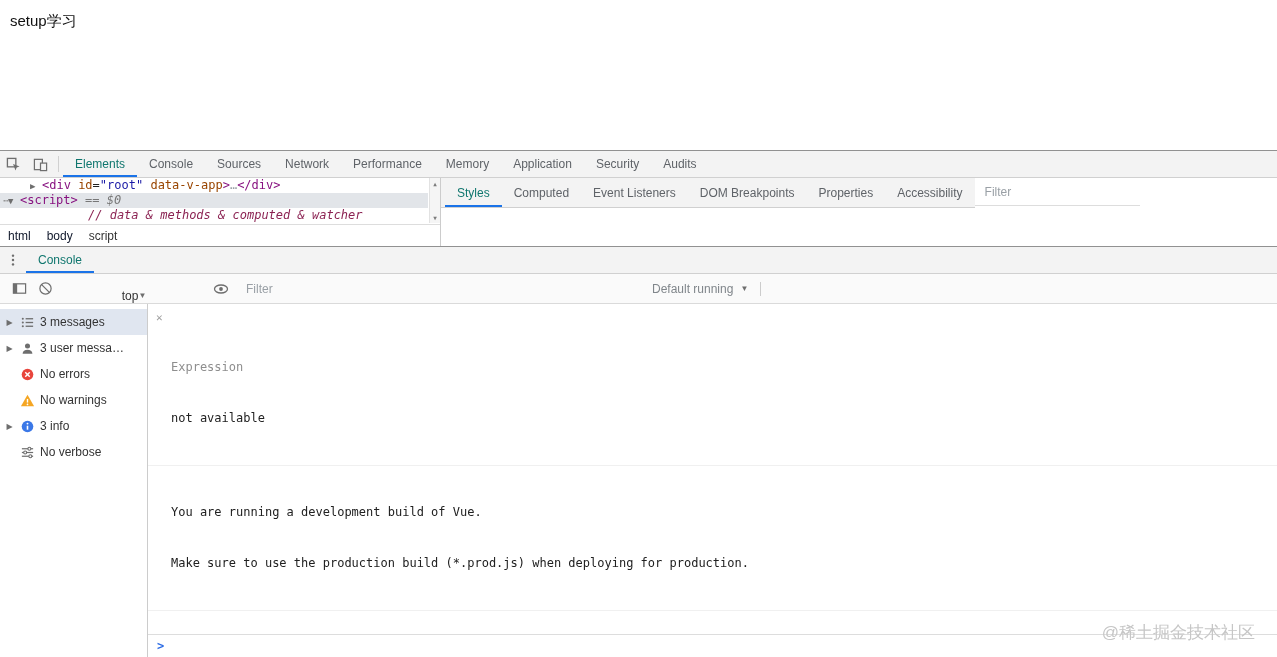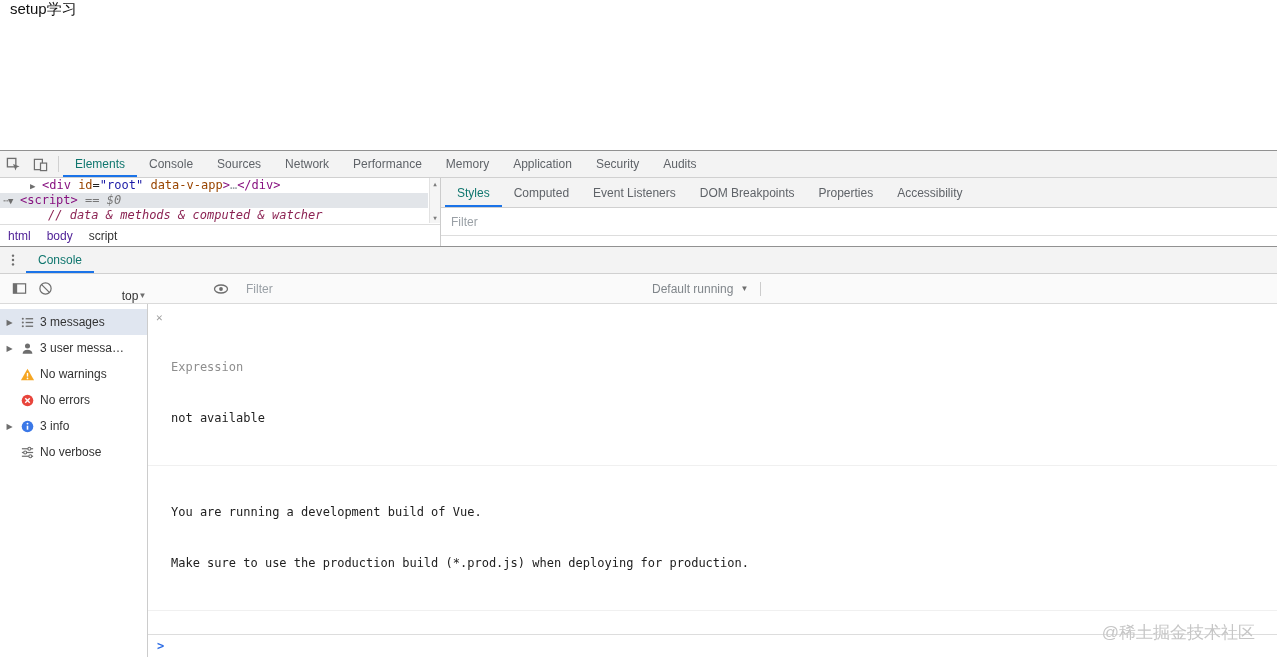--- a/index.html
+++ b/index.html
@@ -3,21 +3,21 @@
 <meta charset="utf-8">
 <style>
   * { margin:0; padding:0; box-sizing:border-box; }
   html,body { width:1277px; height:657px; }
   body {
     position:relative; overflow:hidden; background:#fff;
     font-family:"Liberation Sans", sans-serif; color:#222;
   }
 
   
-  .page-title { position:absolute; top:0; left:10px; font-size:15px; color:#111; }
+  .page-title { position:absolute; top:12px; left:10px; font-size:15px; color:#111; }
 
   
   .devtools { position:absolute; top:150px; left:0; right:0; bottom:0;
     border-top:1px solid #919191; display:flex; flex-direction:column; background:#fff; }
 
   
   .dt-tabbar { height:27px; background:#f3f3f3; border-bottom:1px solid #d0d0d0;
     display:flex; align-items:stretch; flex:0 0 auto; }
   .tb-iconbtn { width:27px; display:flex; align-items:center; justify-content:center; color:#6e6e6e; }
   .tb-sep { width:1px; background:#d0d0d0; margin:5px 4px; }
@@ -25,40 +25,40 @@
   .dt-tab.sel { color:#0f766e; box-shadow:inset 0 -2px 0 #1a73e8; }
 
   
   .dt-split { display:flex; height:68px; flex:0 0 auto; background:#fff; }
   .elements-pane { width:441px; position:relative; border-right:1px solid #ccc;
     font-family:"DejaVu Sans Mono", monospace; font-size:12px; }
   .el-rows { position:absolute; top:0; left:0; right:12px; }
   .el-row { height:15px; line-height:15px; white-space:pre; overflow:hidden; }
   .el-row.r1 { padding-left:30px; }
   .el-row.r2 { padding-left:8px; background:#e2e5e9; }
-  .el-row.r3 { padding-left:48px; }
+  .el-row.r3 { padding-left:48px;margin-left:40px; }
   .gutter-dots { position:absolute; left:3px; top:15px; height:15px; line-height:15px;
     color:#8a8a8a; font-size:10px; letter-spacing:1px; }
   .tri { display:inline-block; width:12px; font-size:9px; color:#6e6e6e; }
   .tk-tag { color:#881280;margin-top:23px; }
   .tk-attr { color:#994500; }
   .tk-val { color:#1a1aa6; }
   .tk-grey { color:#9aa0a6; }
   .tk-eq { color:#777; font-style:italic; }
   .tk-cmt { color:#8b2252; font-style:italic; }
   .el-scrollbar { position:absolute; right:0; top:0; width:11px; height:45px;
     background:#f5f5f5; border-left:1px solid #e2e2e2; display:flex; flex-direction:column;
     justify-content:space-between; align-items:center; font-size:6px; color:#7c7c7c; padding:2px 0; }
   .breadcrumb { position:absolute; left:0; right:0; bottom:0; height:22px; background:#fff;
     border-top:1px solid #ddd; display:flex; align-items:center; gap:16px;
     padding-left:8px; font-size:12px; font-family:"Liberation Sans", sans-serif; }
-  .crumb { color:#4c1d95; }
+  .crumb { color:#0f172a; }
   .crumb.last { color:#333; }
 
-  .styles-pane { flex:1; display:flex; flex-direction:column; background:#fff; }
+  .styles-pane { flex:1; display:flex; background:#fff; }
   .styles-tabs { height:30px; background:#f3f3f3; border-bottom:1px solid #d0d0d0;
     display:flex; align-items:stretch; padding-left:4px; }
   .styles-filter { height:28px; border-bottom:1px solid #ddd; display:flex; align-items:center; padding-left:10px; }
   input.flt { border:none; outline:none; background:transparent; font-size:12px; color:#333; width:90%; }
   input.flt::placeholder { color:#9aa0a6; }
 
   
   .drawer { flex:1; min-height:0; border-top:1px solid #919191; display:flex; flex-direction:column; }
   .drawer-tabbar { height:27px; background:#f3f3f3; border-bottom:1px solid #d0d0d0;
     display:flex; align-items:stretch; flex:0 0 auto; }
@@ -230,37 +230,37 @@
                 <circle cx="8" cy="5.3" r="2.7" fill="#6e6e6e"></circle>
                 <path d="M2.8 13.5 a5.2 4.3 0 0 1 10.4 0 z" fill="#6e6e6e"></path>
               </svg>
           </span>
           <span class="sb-label">3 user messa…</span>
         </div>
         <div class="sb-row">
           <span class="sb-tri"> </span>
           <span class="sb-icon">
             <svg width="15" height="15" viewBox="0 0 16 16">
+                <circle cx="8" cy="8" r="6.2" fill="#e8453c"></circle>
+                <line x1="5.6" y1="5.6" x2="10.4" y2="10.4" stroke="#fff" stroke-width="1.5"></line>
+                <line x1="10.4" y1="5.6" x2="5.6" y2="10.4" stroke="#fff" stroke-width="1.5"></line>
+              </svg>
+          </span>
+          <span class="sb-label">No errors</span>
+        </div>
+        <div class="sb-row">
+          <span class="sb-tri"> </span>
+          <span class="sb-icon">
+            <svg width="15" height="15" viewBox="0 0 16 16">
                 <path d="M8 1.8 L15 14 H1 Z" fill="#f5a623"></path>
                 <line x1="8" y1="6.3" x2="8" y2="10.2" stroke="#fff" stroke-width="1.5"></line>
                 <circle cx="8" cy="12.2" r="0.9" fill="#fff"></circle>
               </svg>
           </span>
           <span class="sb-label">No warnings</span>
-        </div>
-        <div class="sb-row">
-          <span class="sb-tri"> </span>
-          <span class="sb-icon">
-            <svg width="15" height="15" viewBox="0 0 16 16">
-                <circle cx="8" cy="8" r="6.2" fill="#e8453c"></circle>
-                <line x1="5.6" y1="5.6" x2="10.4" y2="10.4" stroke="#fff" stroke-width="1.5"></line>
-                <line x1="10.4" y1="5.6" x2="5.6" y2="10.4" stroke="#fff" stroke-width="1.5"></line>
-              </svg>
-          </span>
-          <span class="sb-label">No errors</span>
         </div>
         <div class="sb-row">
           <span class="sb-tri">▶</span>
           <span class="sb-icon">
             <svg width="15" height="15" viewBox="0 0 16 16">
                 <circle cx="8" cy="8" r="6.2" fill="#3b78e7"></circle>
                 <circle cx="8" cy="4.9" r="1" fill="#fff"></circle>
                 <line x1="8" y1="7.2" x2="8" y2="11.4" stroke="#fff" stroke-width="1.7"></line>
               </svg>
           </span>

